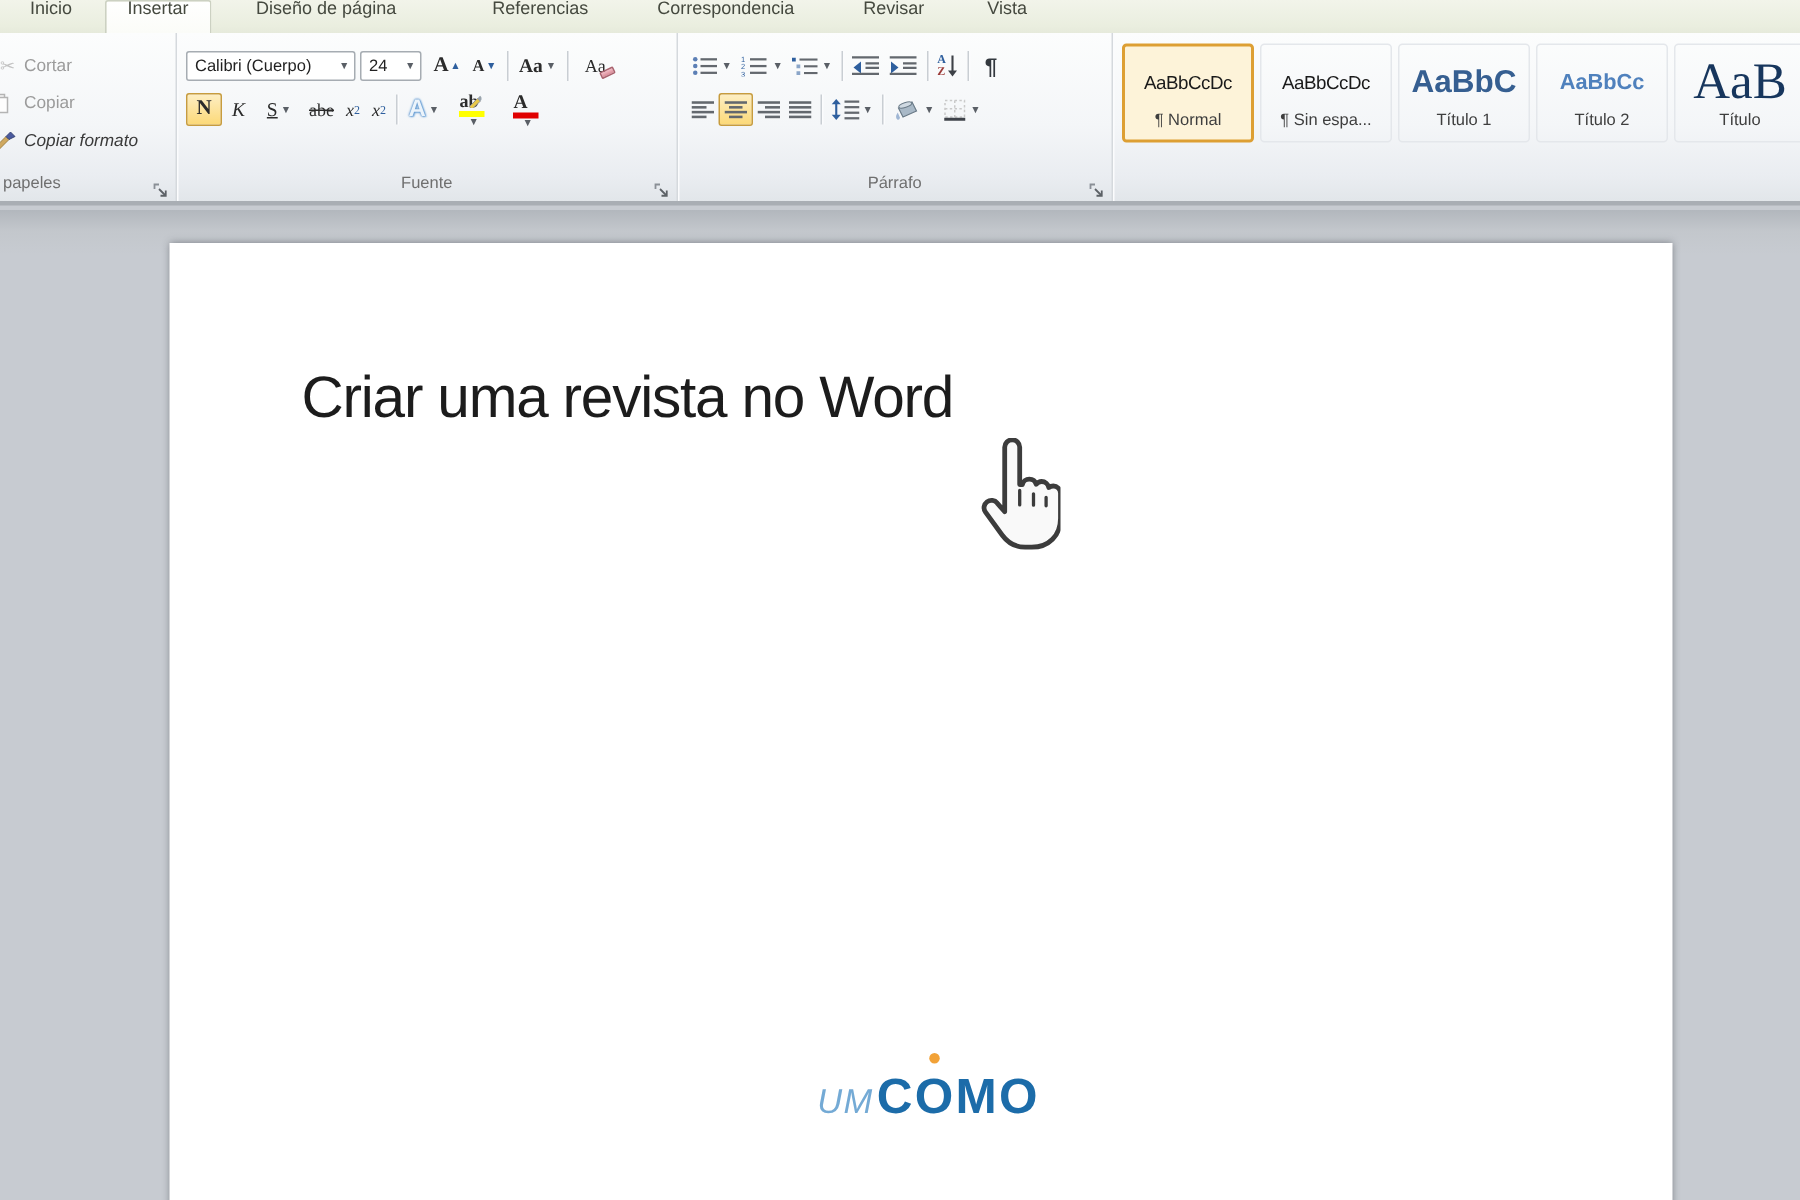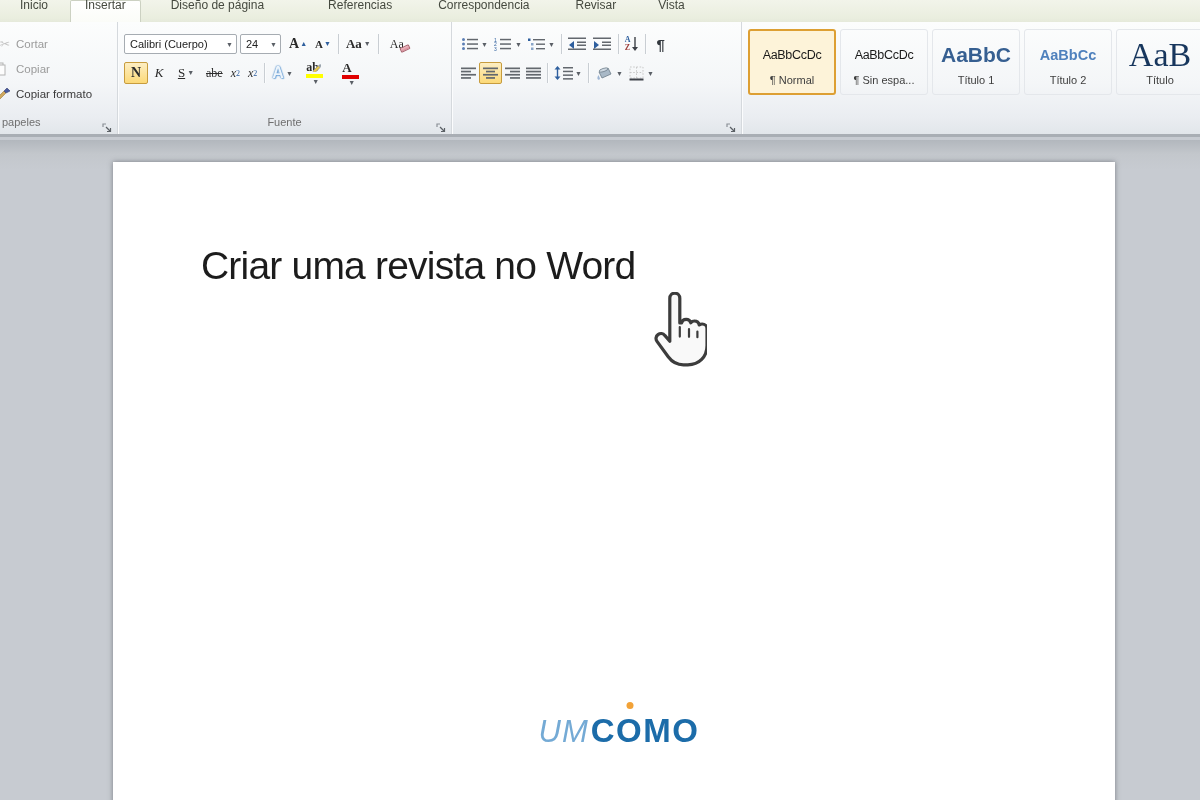--- a/index.html
+++ b/index.html
@@ -52,21 +52,21 @@
     display:inline-flex; align-items:center; font-size:11px; color:#222;
     padding:0 3px 0 5px; justify-content:space-between; cursor:pointer;
   }
   .combo .arrow { margin-left:4px; }
 
   
   .g-clip { width:117px; overflow:hidden; }
   .clip-item { display:flex; align-items:center; height:22px; margin:3px 0 3px 0; font-size:11.5px; cursor:pointer; padding-left:2px; }
   .clip-item:first-child { margin-top:11px; }
   .clip-item .txt.gray { color:#9b9b9b; }
-  .clip-item .txt.dark { color:#3a3a3a; }
+  .clip-item .txt.dark { color:#3a3a3a;font-style:italic; }
   .mini-ic { width:16px; height:16px; display:inline-flex; align-items:center; justify-content:center; margin-right:3px; margin-left:-5px; flex:0 0 16px; }
 
   
   .g-font { width:333px; }
   .rib-row { display:flex; align-items:center; padding-left:6px; }
   .row1 { margin-top:10px; height:24px; }
   .row2 { margin-top:4px; height:26px; }
   .serif { font-family:"Liberation Serif", serif; }
   .btn-bold { font-weight:bold; font-size:14px; width:24px; }
   .btn-italic { font-style:italic; font-size:13px; width:22px; }
@@ -117,21 +117,21 @@
   .page {
     position:absolute; left:113px; top:22px; width:1002px; height:700px;
     background:#ffffff; box-shadow:0 0 5px rgba(45,50,57,0.5);
   }
   .heading {
     position:absolute; left:88px; top:82px;
     font-size:39px; color:#1c1c1c; letter-spacing:-0.8px; white-space:nowrap;
   }
   .hand { position:absolute; left:530px; top:130px; width:64px; height:78px; }
   .logo { position:absolute; left:0; right:0; top:550px; text-align:center; white-space:nowrap; }
-  .logo .um { font-size:31px; font-style:italic; color:#74aad5; letter-spacing:1px; margin-right:2px;margin-left:10px; }
+  .logo .um { font-size:23px; font-style:italic; color:#74aad5; letter-spacing:1px; margin-right:2px;margin-left:10px; }
   .logo .como { font-size:33px; font-weight:bold; color:#1c6ca9; letter-spacing:1.5px; }
   .logo .o-dot { position:relative; display:inline-block; }
   .logo .o-dot::after {
     content:""; position:absolute; width:7px; height:7px; border-radius:50%;
     background:#f2a237; top:-10px; left:50%; transform:translateX(-50%);
   }
 
   svg .ink { fill:#63686e; }
 </style>
 </head>
@@ -396,20 +396,23 @@
         </div>
         <div class="icbtn">
           <svg width="16" height="15" viewBox="0 0 16 15">
             <rect x="1" y="1" width="13" height="11" fill="none" stroke="#c9c9c9" stroke-dasharray="1.6,1.6"></rect>
             <path d="M7.5 1 V12 M1 6.5 H14" stroke="#c9c9c9" stroke-dasharray="1.6,1.6"></path>
             <path d="M0.5 13.5 H14.5" stroke="#3f434a" stroke-width="2"></path>
           </svg>
             <span class="arrow">▼</span>
         </div>
       </div>
+      <div class="group-footer">
+        <span class="flabel">Párrafo</span>
+      </div>
       <span class="launcher">
         <svg width="12" height="12" viewBox="0 0 12 12">
             <path d="M2 5 V2 H5" fill="none" stroke="#8a8f96" stroke-width="1.2"></path>
             <path d="M5 5 L9 9" stroke="#5c6166" stroke-width="1.2"></path>
             <path d="M9.5 6 V9.5 H6" fill="none" stroke="#5c6166" stroke-width="1.2"></path>
           </svg>
       </span>
     </div>
 
     <div class="group-sep"></div>

